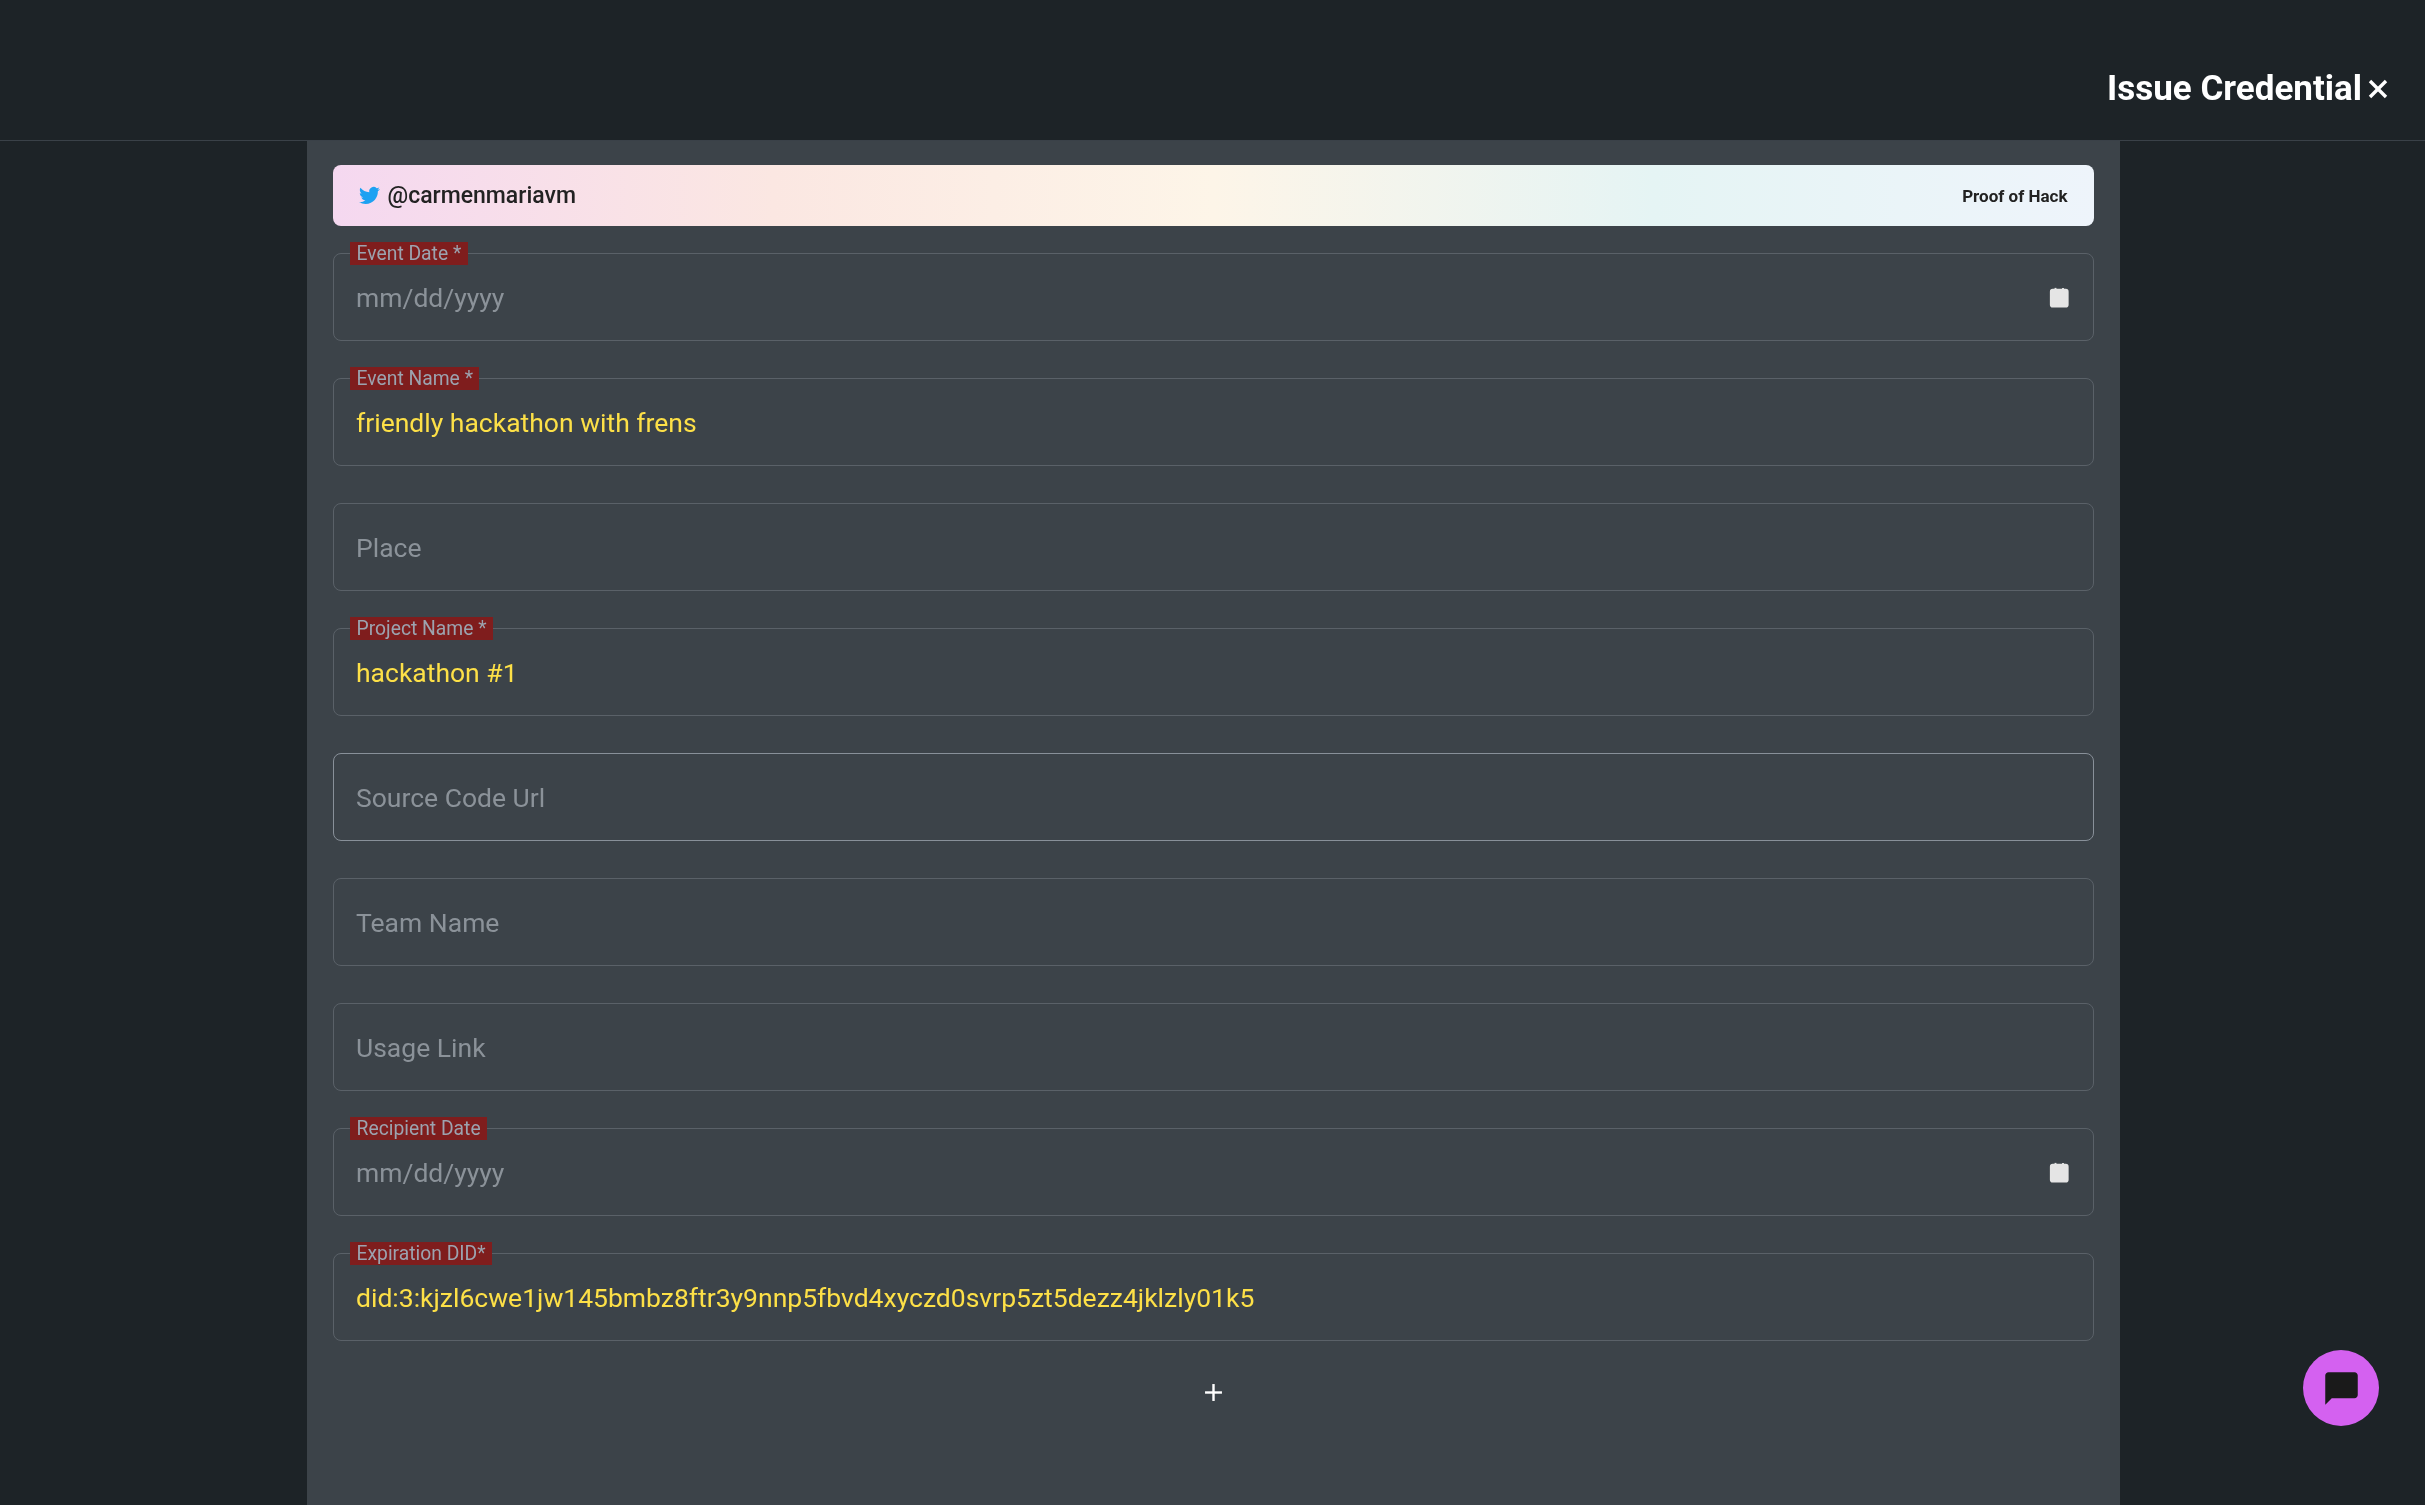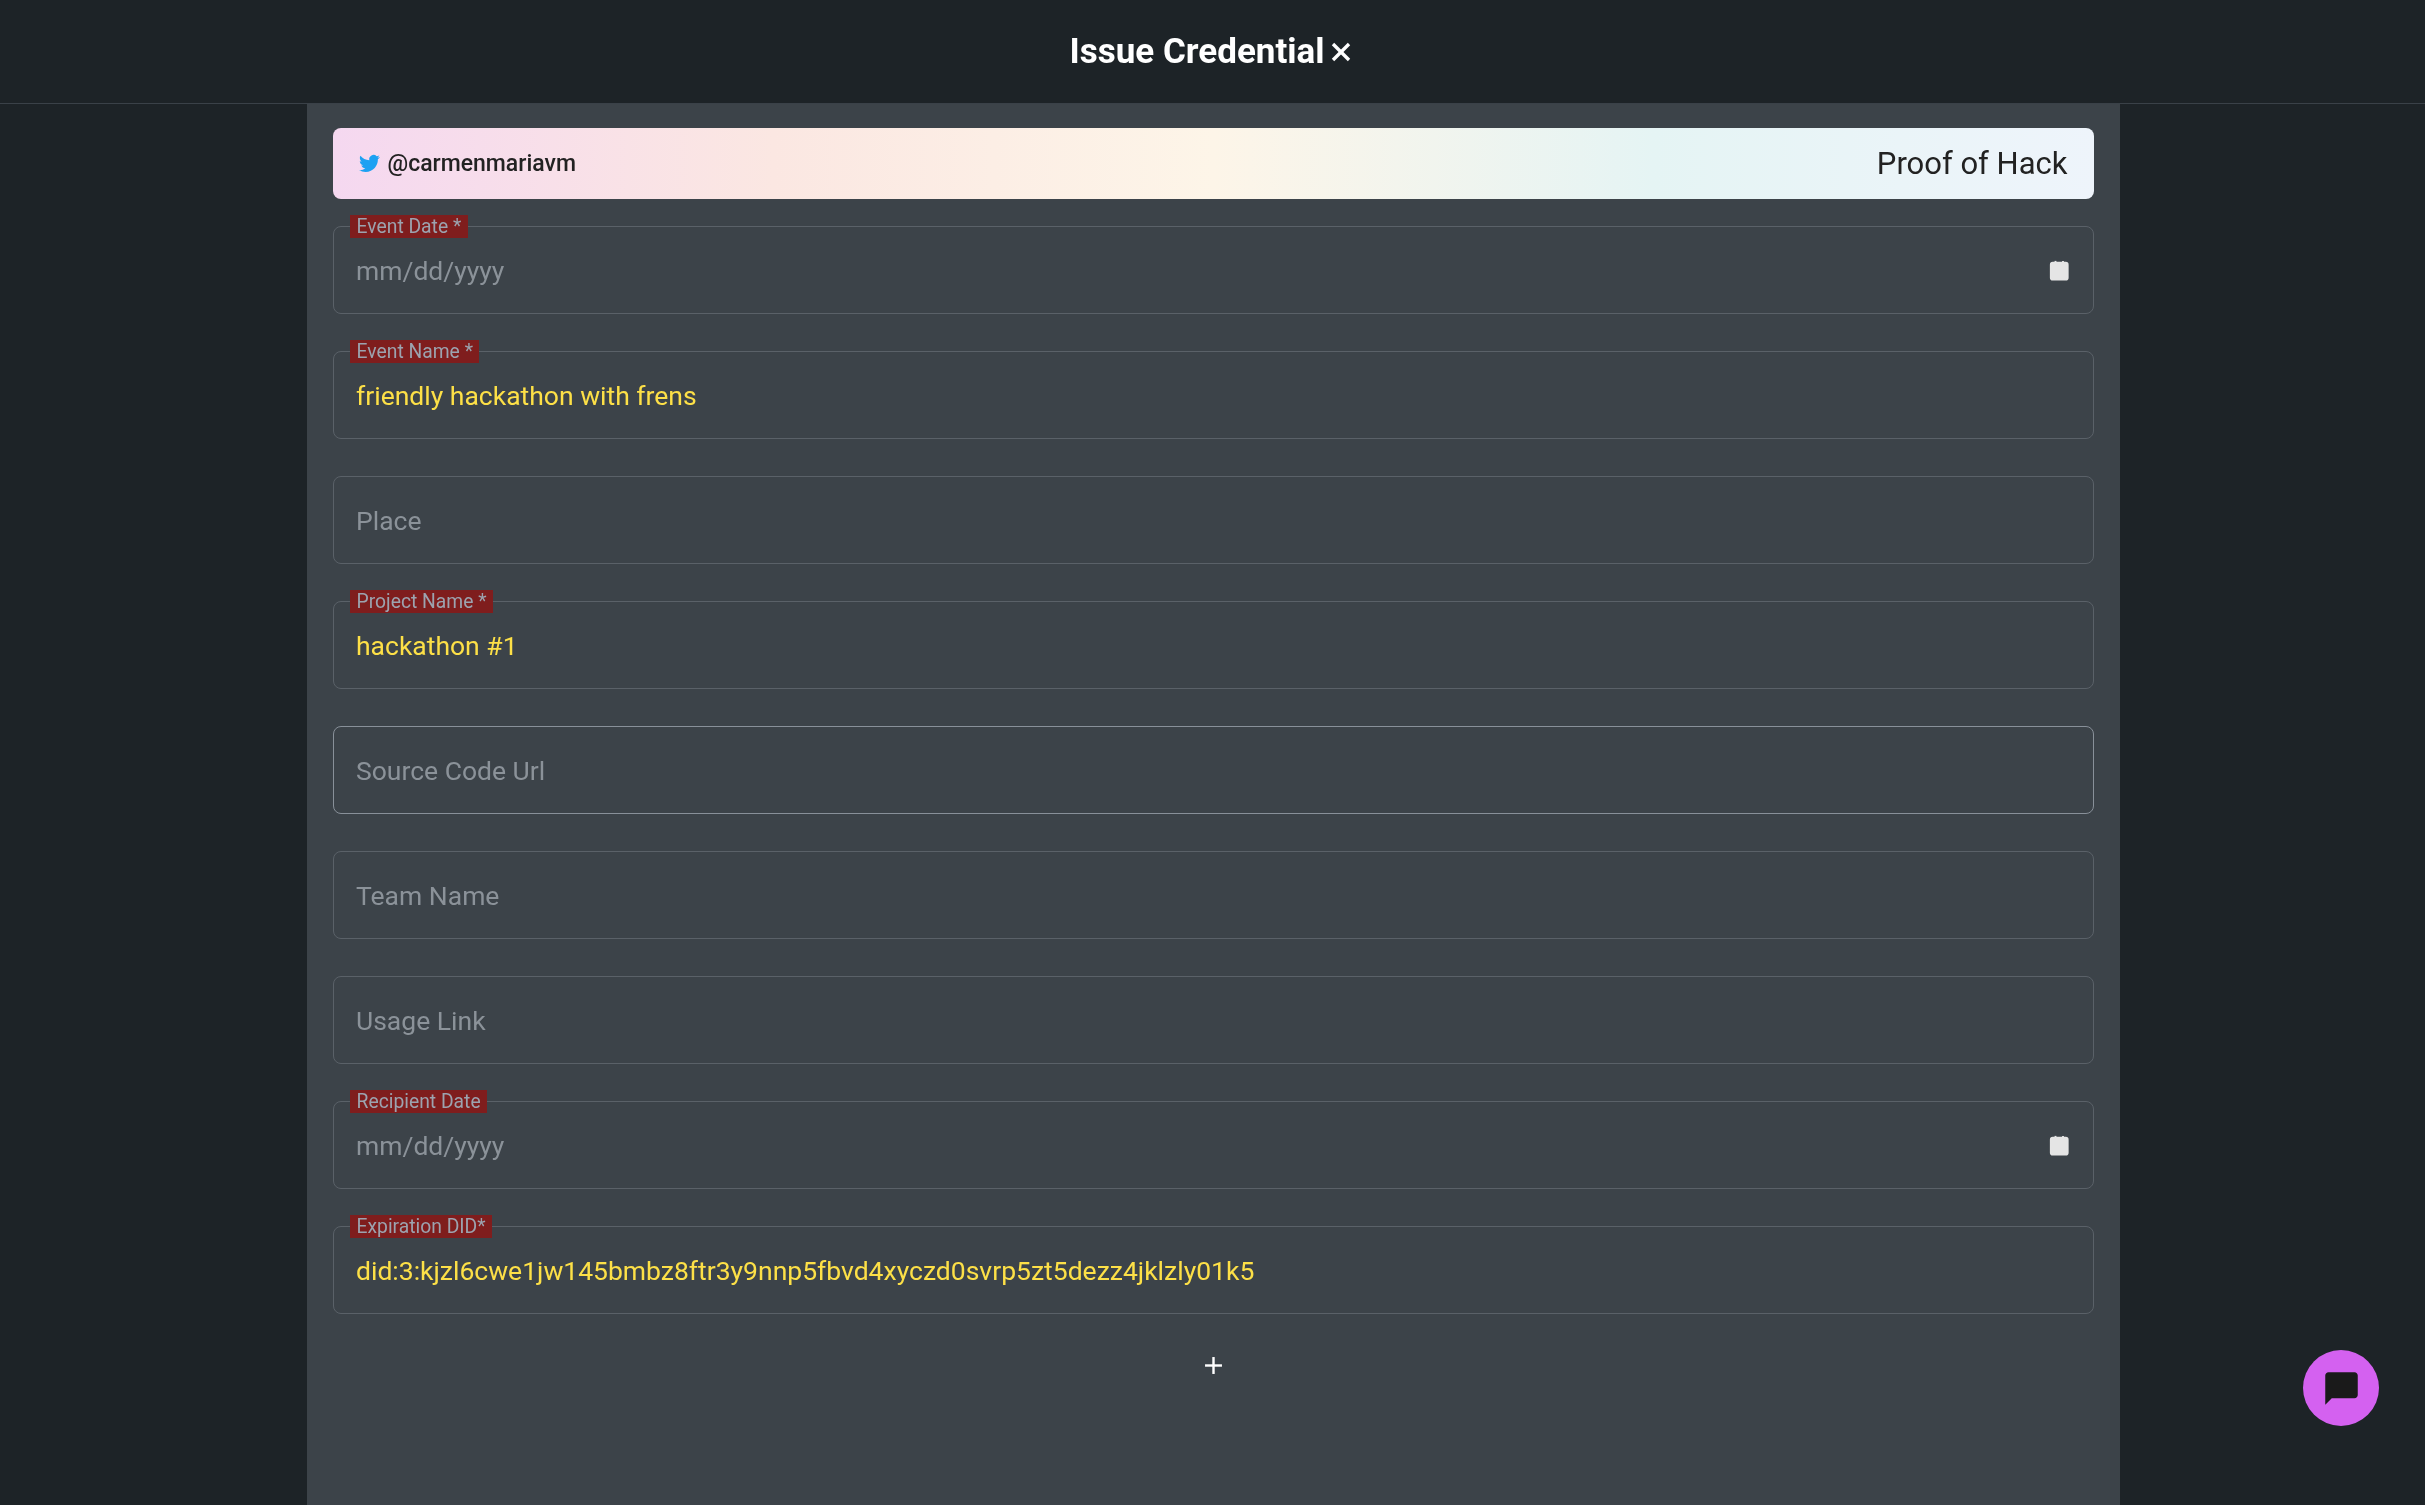--- a/index.html
+++ b/index.html
@@ -15,23 +15,24 @@
       width: 2426px;
       height: 1506px;
       overflow: hidden;
       position: relative;
     }
     
     .header {
       height: 104px;
       display: flex;
       align-items: center;
-      justify-content: center;
+      justify-content: flex-end;
       padding: 0 32px;
       border-bottom: 0.8px solid #3a4148;
+      margin-top: 37px;
     }
     
     .header-title {
       font-size: 35px;
       font-weight: 700;
       color: #ffffff;
     }
     
     .close-btn {
       cursor: pointer;
@@ -81,22 +82,22 @@
     }
     
     .badge-handle {
       color: #222;
       font-size: 23px;
       font-weight: 500;
     }
     
     .badge-type {
       color: #222;
-      font-size: 31px;
-      font-weight: 400;
+      font-size: 17px;
+      font-weight: 700;
     }
     
     .form-field {
       margin-bottom: 37px;
       position: relative;
     }
     
     .field-label {
       position: absolute;
       top: -11.3px;

